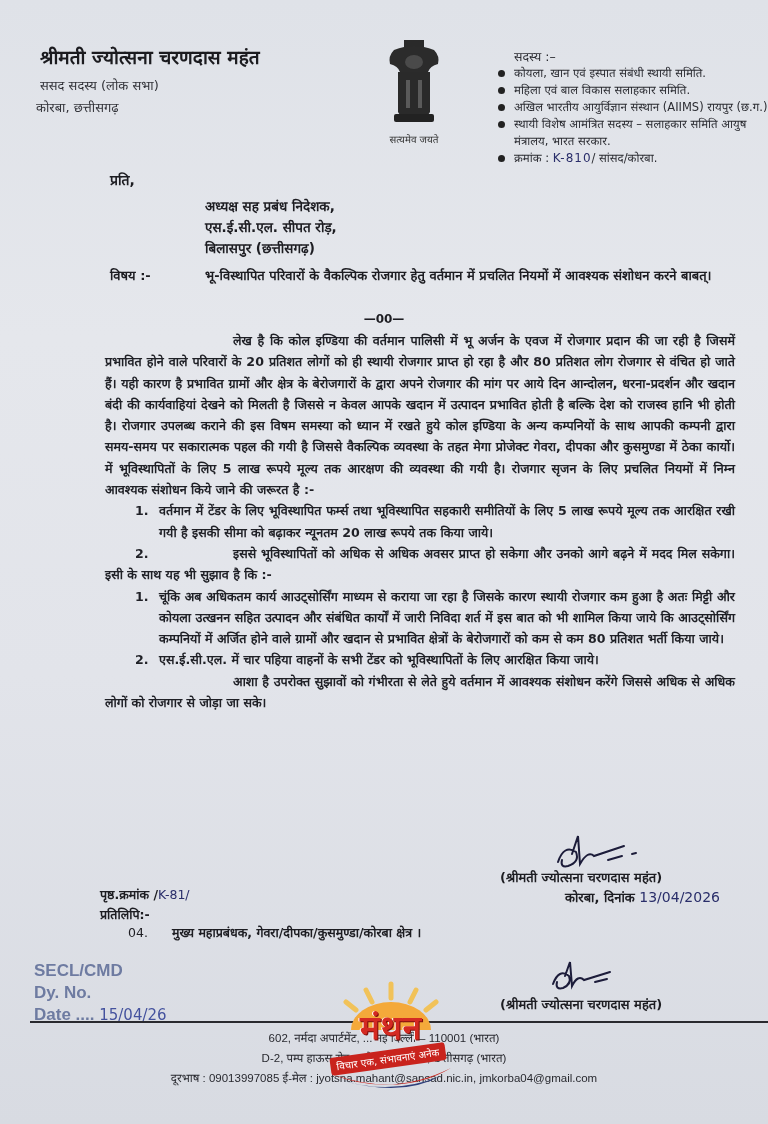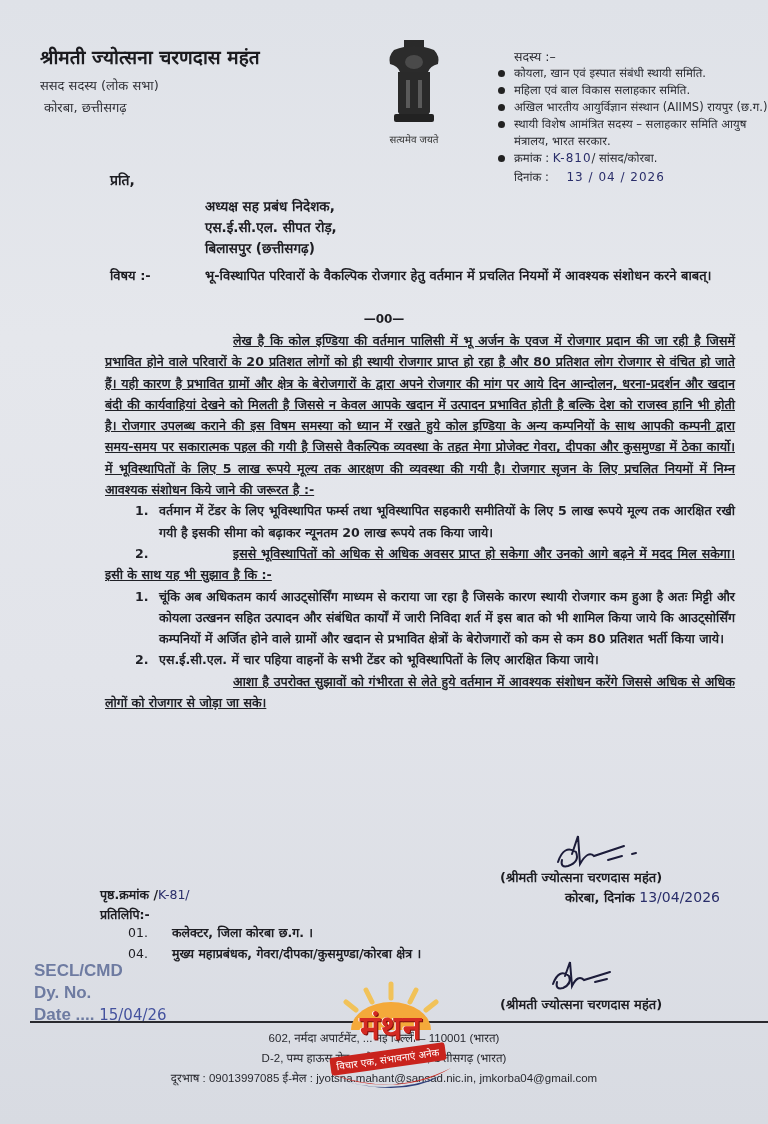--- a/index.html
+++ b/index.html
@@ -27,21 +27,21 @@
   .members .hand { font-family:"DejaVu Sans", sans-serif; font-size:12px; color:#2a2e6a; letter-spacing:1px; }
   
   .prati { left:110px; top:170px; font-size:14px; font-weight:bold; }
   .addressee { left:205px; top:196px; font-size:13.5px; font-weight:bold; line-height:21px; }
   
   .subject-label { left:110px; top:266px; font-size:13px; font-weight:bold; }
   .subject-text { left:205px; top:266px; width:520px; font-size:13px; font-weight:bold; line-height:20px; }
   .divider-mark { left:0; width:768px; top:312px; text-align:center; font-size:12px; font-weight:bold; }
   
   .body { left:105px; top:330px; width:630px; font-size:12.6px; font-weight:bold; line-height:21.3px; text-align:justify; color:#1f2026; }
-  .body p { margin:0;text-decoration:underline; }
+  .body p { margin:0; }
   .body .indent { text-indent:128px; }
   .body ol { margin:0; padding:0; list-style:none; }
   .body li { position:relative; padding-left:54px; }
   .body li .num { position:absolute; left:30px; top:0; }
   
   .sig1 { left:548px; top:832px; width:110px; height:46px; }
   .sig-name1 { left:500px; top:868px; font-size:13px; font-weight:bold; }
   .sig-place { left:565px; top:888px; font-size:13px; font-weight:bold; }
   .sig-place .hand { font-weight:normal; color:#2a2e6a; font-size:14px; }
   .endorse-no { left:100px; top:886px; font-size:12.5px; font-weight:bold; }
@@ -62,21 +62,21 @@
   .wm-title { position:absolute; left:8px; top:24px; width:134px; text-align:center; font-size:33px; font-weight:bold; color:#d42a22; text-shadow:1px 1px 0 #7a0e0b, -1px 0 0 #fff; letter-spacing:1px; }
   .wm-tag { position:absolute; left:14px; top:70px; padding:2px 6px; background:#c9231d; color:#fff; font-size:10px; border-radius:3px; transform:rotate(-8deg); white-space:nowrap; }
 </style>
 </head>
 <body>
 
 <div class="paper">
 
   <div class="abs sender-name">श्रीमती ज्योत्सना चरणदास महंत</div>
   <div class="abs sender-line" style="left:40px;top:76px;">ससद सदस्य (लोक सभा)</div>
-  <div class="abs sender-line" style="left:44px;top:98px;">कोरबा, छत्तीसगढ़</div>
+  <div class="abs sender-line" style="left:36px;top:98px;">कोरबा, छत्तीसगढ़</div>
 
   <div class="abs emblem-wrap">
     <svg width="60" height="92" viewBox="0 0 60 92">
       <path d="M20 4 h20 v8 h-20z" fill="#2a2a2a"></path>
       <path d="M10 14 q20 -8 40 0 q6 6 4 14 q-8 2 -10 8 h-28 q-2 -6 -10 -8 q-2 -8 4 -14z" fill="#2b2b2b"></path>
       <ellipse cx="30" cy="26" rx="9" ry="7" fill="#4a4a4a"></ellipse>
       <path d="M14 36 h32 v40 q-2 4 -6 4 h-20 q-4 0 -6 -4z" fill="#2a2a2a"></path>
       <rect x="22" y="44" width="4" height="28" fill="#5a5a5a"></rect>
       <rect x="34" y="44" width="4" height="28" fill="#5a5a5a"></rect>
       <rect x="10" y="78" width="40" height="8" rx="2" fill="#222"></rect>
@@ -84,21 +84,20 @@
     <div class="emblem-caption">सत्यमेव जयते</div>
   </div>
 
   <div class="abs members">
     <div class="head">सदस्य :–</div>
     <div class="item"><span class="dot"></span><span>कोयला, खान एवं इस्पात संबंधी स्थायी समिति.</span></div>
     <div class="item"><span class="dot"></span><span>महिला एवं बाल विकास सलाहकार समिति.</span></div>
     <div class="item"><span class="dot"></span><span>अखिल भारतीय आयुर्विज्ञान संस्थान (AIIMS) रायपुर (छ.ग.)</span></div>
     <div class="item"><span class="dot"></span><span>स्थायी विशेष आमंत्रित सदस्य – सलाहकार समिति आयुष मंत्रालय, भारत सरकार.</span></div>
     <div class="item"><span class="dot"></span><span>क्रमांक :</span> <span class="hand">K-810</span><span>/ सांसद/कोरबा.</span></div>
-    <div class="item" style="margin-top:2px;"><span>दिनांक :</span> <span class="hand" style="margin-left:14px;">13 / 04 / 2026</span></div>
   </div>
 
   <div class="abs prati">प्रति,</div>
   <div class="abs addressee">
     <div>अध्यक्ष सह प्रबंध निदेशक,</div>
     <div>एस.ई.सी.एल. सीपत रोड़,</div>
     <div>बिलासपुर (छत्तीसगढ़)</div>
   </div>
 
   <div class="abs subject-label">विषय :-</div>
@@ -121,21 +120,20 @@
 
   <svg class="abs sig1" viewBox="0 0 110 46">
     <path d="M10 30 q6 -18 18 -10 q4 10 -8 14 q-8 2 -6 -6 M24 22 l6 -18 l2 28 q8 -14 14 -8 l30 -10 M60 28 l14 -4 M84 22 l4 -1" stroke="#1c1c3a" stroke-width="2" fill="none" stroke-linecap="round"></path>
   </svg>
   <div class="abs sig-name1">(श्रीमती ज्योत्सना चरणदास महंत)</div>
   <div class="abs sig-place"><span>कोरबा, दिनांक</span> <span class="hand">13/04/2026</span></div>
 
   <div class="abs endorse-no"><span>पृष्ठ.क्रमांक /</span><span class="hand">K-81/</span></div>
   <div class="abs copy-label">प्रतिलिपि:-</div>
   <div class="abs copy-list">
-    <div><span class="n">01.</span><span>कलेक्टर, जिला कोरबा छ.ग. ।</span></div>
     <div><span class="n">04.</span><span>मुख्य महाप्रबंधक, गेवरा/दीपका/कुसमुण्डा/कोरबा क्षेत्र ।</span></div>
   </div>
 
   <div class="abs stamp">
     <div>SECL/CMD</div>
     <div>Dy. No.</div>
     <div><span>Date ....</span> <span class="hand">15/04/26</span></div>
   </div>
 
   <svg class="abs sig2" viewBox="0 0 90 40">

